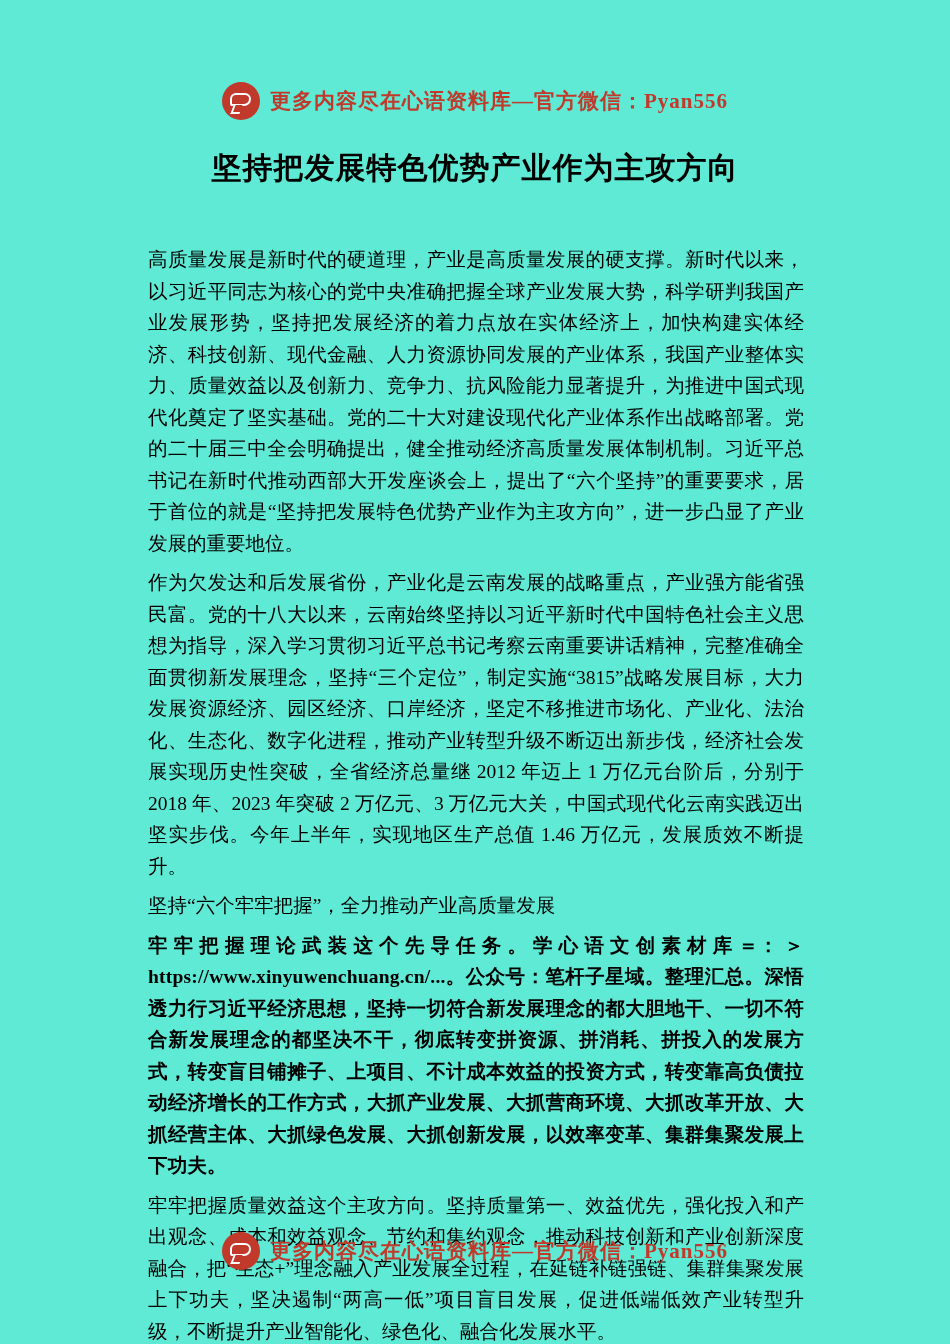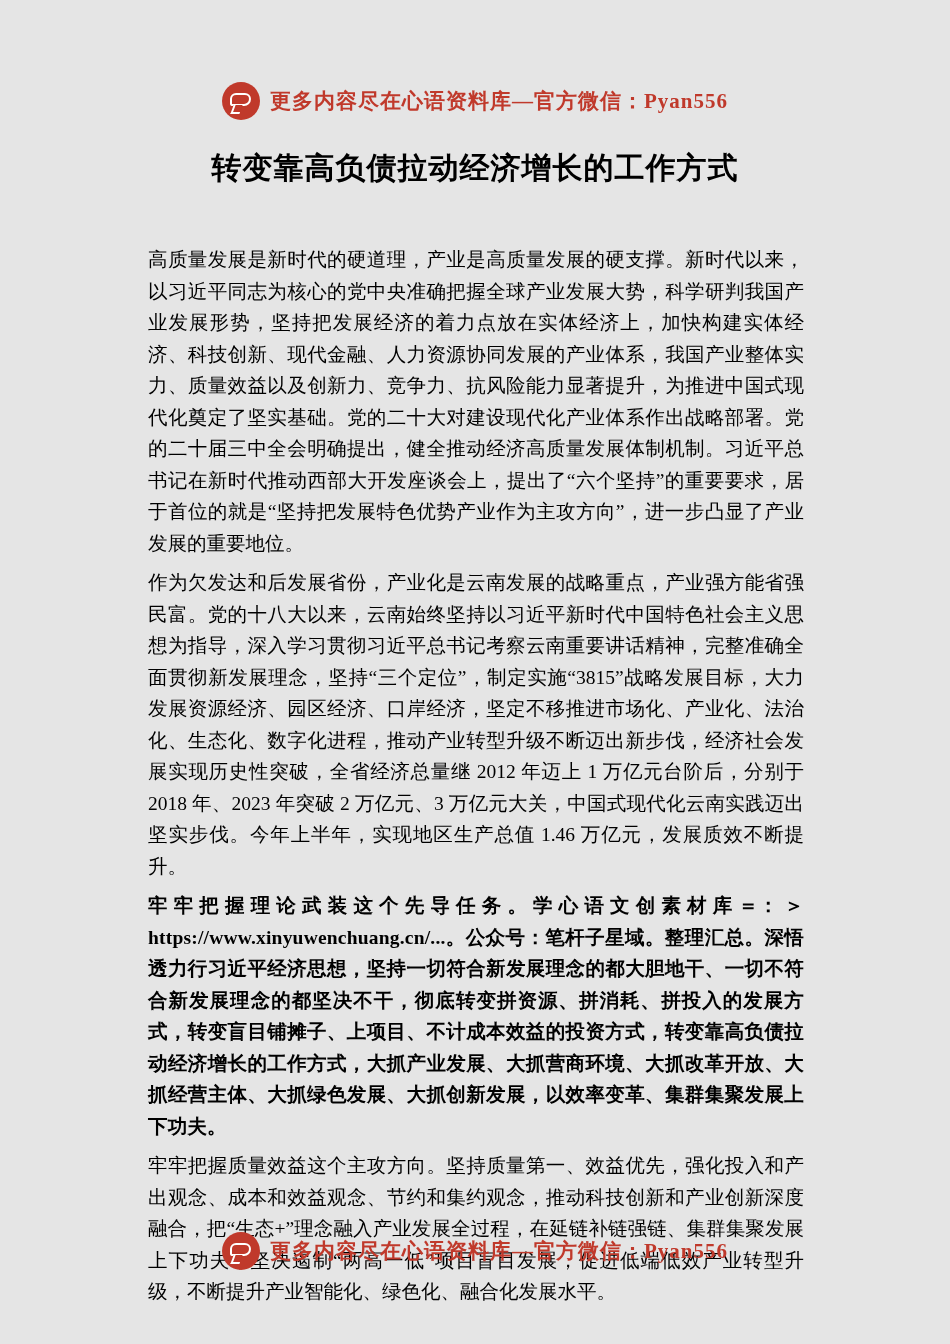--- a/index.html
+++ b/index.html
@@ -3,21 +3,21 @@
 <meta charset="utf-8">
 <style>
   html, body {
     margin: 0;
     padding: 0;
     background: #ffffff;
   }
   .page {
     width: 950px;
     height: 1344px;
-    background: #e5e5e5;
+    background: #5eead4;
     position: relative;
     box-sizing: border-box;
     font-family: "Liberation Serif", "DejaVu Serif", serif;
     color: #000000;
     overflow: hidden;
   }
 
   
   .banner {
     position: absolute;
@@ -112,25 +112,26 @@
 
 <div class="page">
 
   <div class="banner banner-top">
     <div class="banner-logo"></div>
     <div class="banner-text">
       <span>更多内容尽在心语资料库—官方微信：</span><span>Pyan556</span>
     </div>
   </div>
 
-  <div class="doc-title">转变靠高负债拉动经济增长的工作方式</div>
+  <div class="doc-title">坚持把发展特色优势产业作为主攻方向</div>
 
   <div class="body-text">
     <p>高质量发展是新时代的硬道理，产业是高质量发展的硬支撑。新时代以来，以习近平同志为核心的党中央准确把握全球产业发展大势，科学研判我国产业发展形势，坚持把发展经济的着力点放在实体经济上，加快构建实体经济、科技创新、现代金融、人力资源协同发展的产业体系，我国产业整体实力、质量效益以及创新力、竞争力、抗风险能力显著提升，为推进中国式现代化奠定了坚实基础。党的二十大对建设现代化产业体系作出战略部署。党的二十届三中全会明确提出，健全推动经济高质量发展体制机制。习近平总书记在新时代推动西部大开发座谈会上，提出了“六个坚持”的重要要求，居于首位的就是“坚持把发展特色优势产业作为主攻方向”，进一步凸显了产业发展的重要地位。</p>
     <p>作为欠发达和后发展省份，产业化是云南发展的战略重点，产业强方能省强民富。党的十八大以来，云南始终坚持以习近平新时代中国特色社会主义思想为指导，深入学习贯彻习近平总书记考察云南重要讲话精神，完整准确全面贯彻新发展理念，坚持“三个定位”，制定实施“3815”战略发展目标，大力发展资源经济、园区经济、口岸经济，坚定不移推进市场化、产业化、法治化、生态化、数字化进程，推动产业转型升级不断迈出新步伐，经济社会发展实现历史性突破，全省经济总量继 2012 年迈上 1 万亿元台阶后，分别于 2018 年、2023 年突破 2 万亿元、3 万亿元大关，中国式现代化云南实践迈出坚实步伐。今年上半年，实现地区生产总值 1.46 万亿元，发展质效不断提升。</p>
+    <p>坚持“六个牢牢把握”，全力推动产业高质量发展</p>
     <p class="bold spaced">牢 牢 把 握 理 论 武 装 这 个 先 导 任 务 。 学 心 语 文 创 素 材 库 ＝： ＞https://www.xinyuwenchuang.cn/...。公众号：笔杆子星域。整理汇总。深悟透力行习近平经济思想，坚持一切符合新发展理念的都大胆地干、一切不符合新发展理念的都坚决不干，彻底转变拼资源、拼消耗、拼投入的发展方式，转变盲目铺摊子、上项目、不计成本效益的投资方式，转变靠高负债拉动经济增长的工作方式，大抓产业发展、大抓营商环境、大抓改革开放、大抓经营主体、大抓绿色发展、大抓创新发展，以效率变革、集群集聚发展上下功夫。</p>
     <p>牢牢把握质量效益这个主攻方向。坚持质量第一、效益优先，强化投入和产出观念、成本和效益观念、节约和集约观念，推动科技创新和产业创新深度融合，把“生态+”理念融入产业发展全过程，在延链补链强链、集群集聚发展上下功夫，坚决遏制“两高一低”项目盲目发展，促进低端低效产业转型升级，不断提升产业智能化、绿色化、融合化发展水平。</p>
 
   </div>
 
   <div class="banner banner-bottom">
     <div class="banner-logo"></div>
     <div class="banner-text">
       <span>更多内容尽在心语资料库—官方微信：</span><span>Pyan556</span>
     </div>

